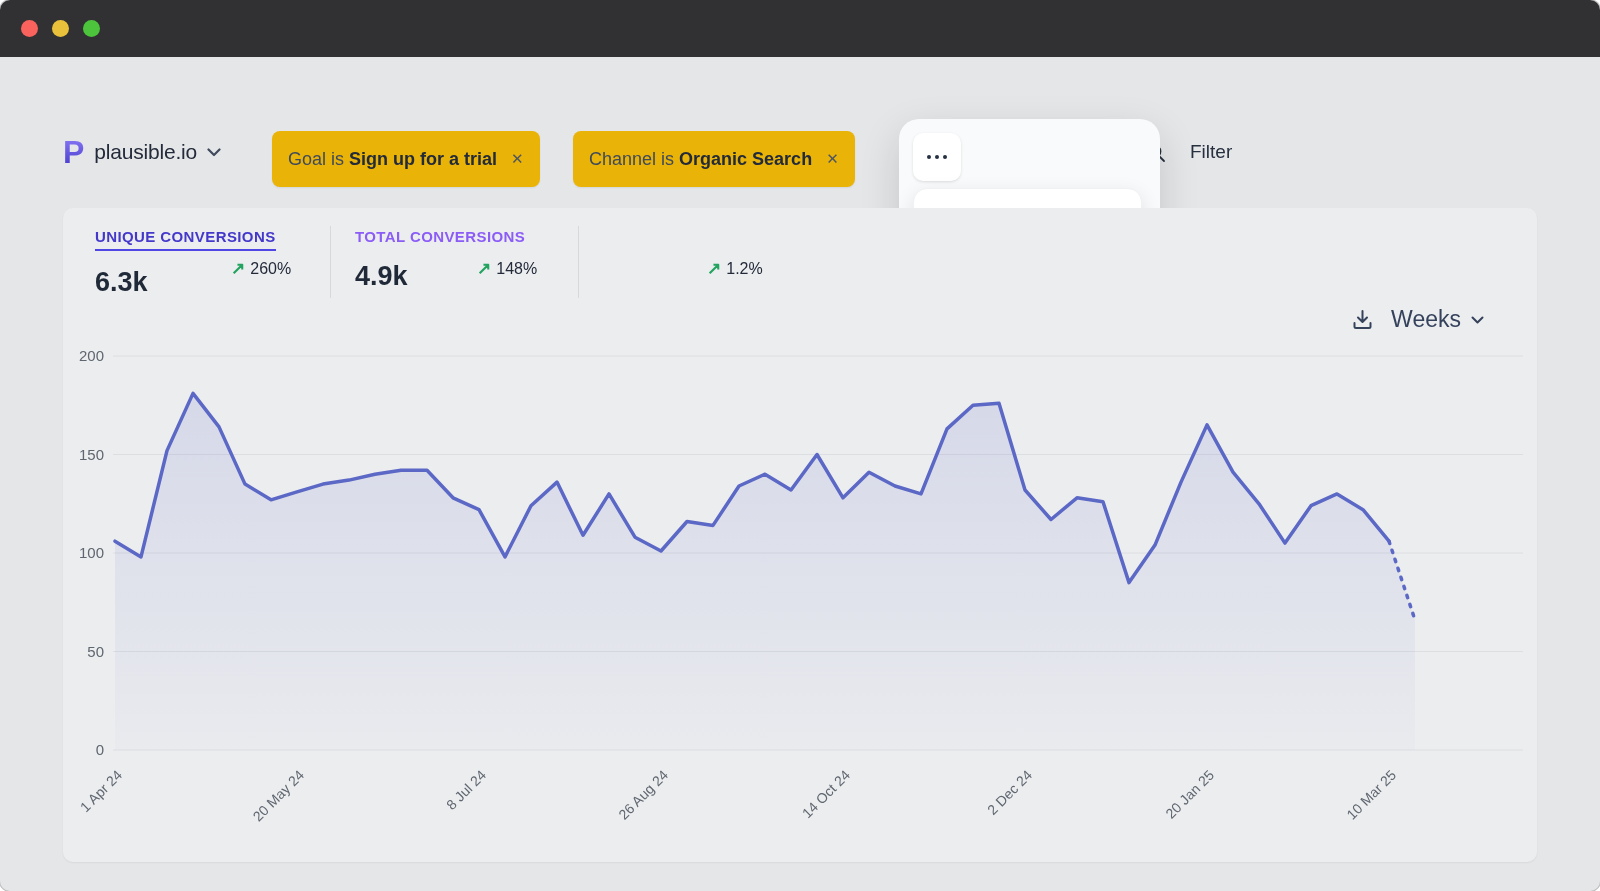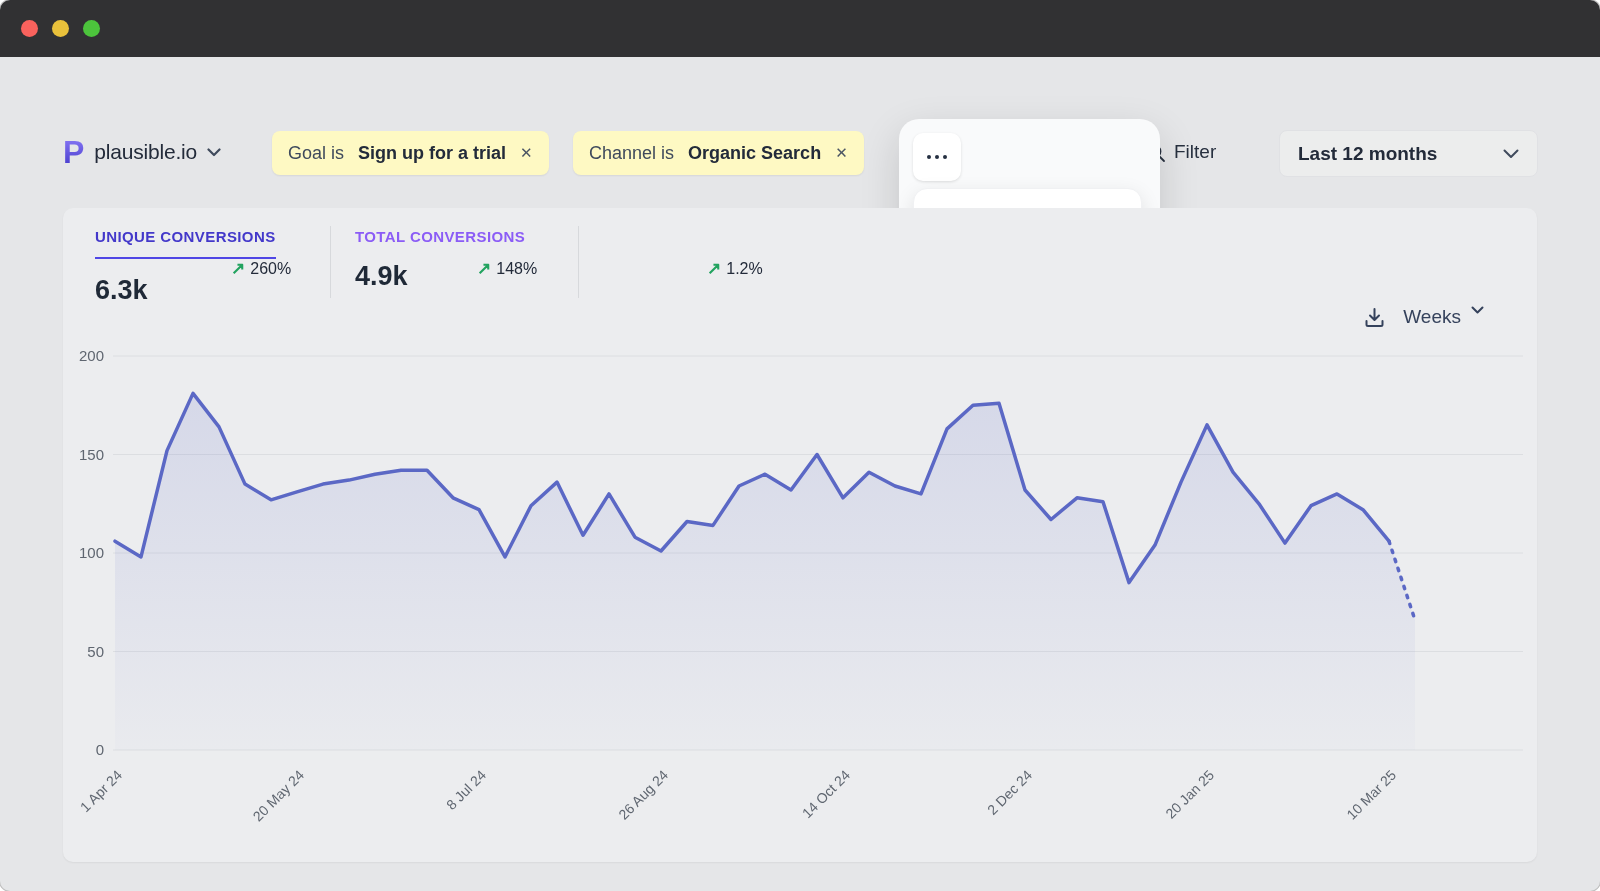--- a/index.html
+++ b/index.html
@@ -12,26 +12,26 @@
   .tl.yellow{left:52px;background:#e9c13b}
   .tl.green{left:83px;background:#4cc43c}
 
   
   .logo-row{position:absolute;left:63px;top:136px;display:flex;align-items:center;gap:10px;}
   .logo-p{font-size:32px;font-weight:bold;line-height:1;
     background:linear-gradient(180deg,#8b7bf7,#4338ca);
     -webkit-background-clip:text;background-clip:text;color:transparent;}
   .site-name{font-size:21px;font-weight:normal;color:#232b3a;letter-spacing:-.2px}
   .chev{display:inline-block;}
-  .pill{position:absolute;top:131px;height:44px;display:flex;align-items:center;
-    background:#fef9c3;border-radius:8px;padding:0 16px;font-size:18px;color:#3f4a5c;
+  .pill{position:absolute;top:131px;height:56px;display:flex;align-items:center;
+    background:#eab308;border-radius:8px;padding:0 16px;font-size:18px;color:#3f4a5c;
     box-shadow:0 1px 2px rgba(0,0,0,.07);white-space:nowrap;}
-  .pill b{color:#232b3a;margin-left:14px;font-weight:bold;}
+  .pill b{color:#232b3a;margin-left:5px;font-weight:bold;}
   .pill .x{margin-left:14px;font-size:15px;color:#4b5563;cursor:pointer;}
-  .filter-group{position:absolute;left:1146px;top:141px;display:flex;align-items:flex-end;gap:8px;
+  .filter-group{position:absolute;left:1146px;top:141px;display:flex;align-items:flex-end;gap:24px;
     color:#27303f;font-size:19px;}
   .range-select{position:absolute;left:1279px;top:130px;width:259px;height:47px;
     background:#eceded;border:1px solid #e0e1e4;border-radius:8px;box-sizing:border-box;
     display:flex;align-items:center;padding:0 18px;font-size:19px;font-weight:600;color:#232b3a;}
   .range-select .lbl{flex:1}
 
   
   .overlay{position:absolute;left:899px;top:119px;width:261px;height:233px;background:#f9fafb;
     border-radius:20px;box-shadow:0 14px 40px rgba(0,0,0,.14);}
   .dots-btn{position:absolute;left:14px;top:14px;width:48px;height:48px;background:#fff;
@@ -46,29 +46,29 @@
     cursor:pointer;}
   .btn.clear{top:24px;width:162px;height:47px;background:#ee4444;}
   .btn.save{top:84px;width:185px;height:45px;background:#5145e5;}
 
   
   .card{position:absolute;left:63px;top:208px;width:1474px;height:654px;background:#ecedef;
     border-radius:10px;box-shadow:0 1px 2px rgba(0,0,0,.06);}
   .metric{position:absolute;top:20px;}
   .metric .mlabel{font-size:15px;font-weight:bold;letter-spacing:.4px;color:#8b5cf6;
     white-space:nowrap;}
-  .metric.active .mlabel{color:#4338ca;border-bottom:2px solid #4f46e5;padding-bottom:12px;text-align:right;}
+  .metric.active .mlabel{color:#4338ca;border-bottom:2px solid #4f46e5;padding-bottom:4px;text-align:right;}
   .metric .mvalue{margin-top:16px;font-size:27px;font-weight:bold;color:#1f2937;}
   .mchange{position:absolute;top:50px;display:flex;align-items:center;gap:5px;font-size:16px;
     color:#232b3a;white-space:nowrap;}
   .mchange .arr{color:#22a35f;font-weight:bold;font-size:17px;}
   .mdivider{position:absolute;top:18px;width:1px;height:72px;background:#d7d9dc;}
   .weeks-row{position:absolute;right:53px;top:98px;display:flex;align-items:center;gap:18px;
     color:#35425c;}
-  .weeks-label{font-size:19px;display:flex;gap:10px;cursor:pointer;}
+  .weeks-label{font-size:23px;display:flex;align-items:center;gap:10px;cursor:pointer;}
   #chart-svg{position:absolute;left:0;top:0;}
   text.ylab{font-size:15px;fill:#5f6670;font-family:"Liberation Sans",sans-serif;}
   text.xlab{font-size:14px;fill:#5f6670;font-family:"Liberation Sans",sans-serif;}
 </style>
 </head>
 <body>
 
 <div class="window">
   <div class="titlebar">
     <span class="tl red"></span>
@@ -96,26 +96,20 @@
   </div>
 
   <div class="filter-group">
     <svg width="20" height="20" viewBox="0 0 20 20">
       <circle cx="8.5" cy="8.5" r="6" fill="none" stroke="#27303f" stroke-width="1.8"></circle>
       <line x1="13" y1="13" x2="18" y2="18" stroke="#27303f" stroke-width="1.8" stroke-linecap="round"></line>
     </svg>
     <span>Filter</span>
   </div>
 
-  <div class="range-select">
-    <span class="lbl">Last 12 months</span>
-    <svg width="16" height="10" viewBox="0 0 16 10">
-      <path d="M1.5 1.5 L8 8 L14.5 1.5" fill="none" stroke="#3f4a5c" stroke-width="2" stroke-linecap="round" stroke-linejoin="round"></path>
-    </svg>
-  </div>
 
   <div class="overlay">
     <div class="dots-btn">
       <i></i>
         <i></i>
         <i></i>
     </div>
     <div class="popup">
       <button class="btn clear">Clear all filters</button>
       <button class="btn save">Save as segment</button>

